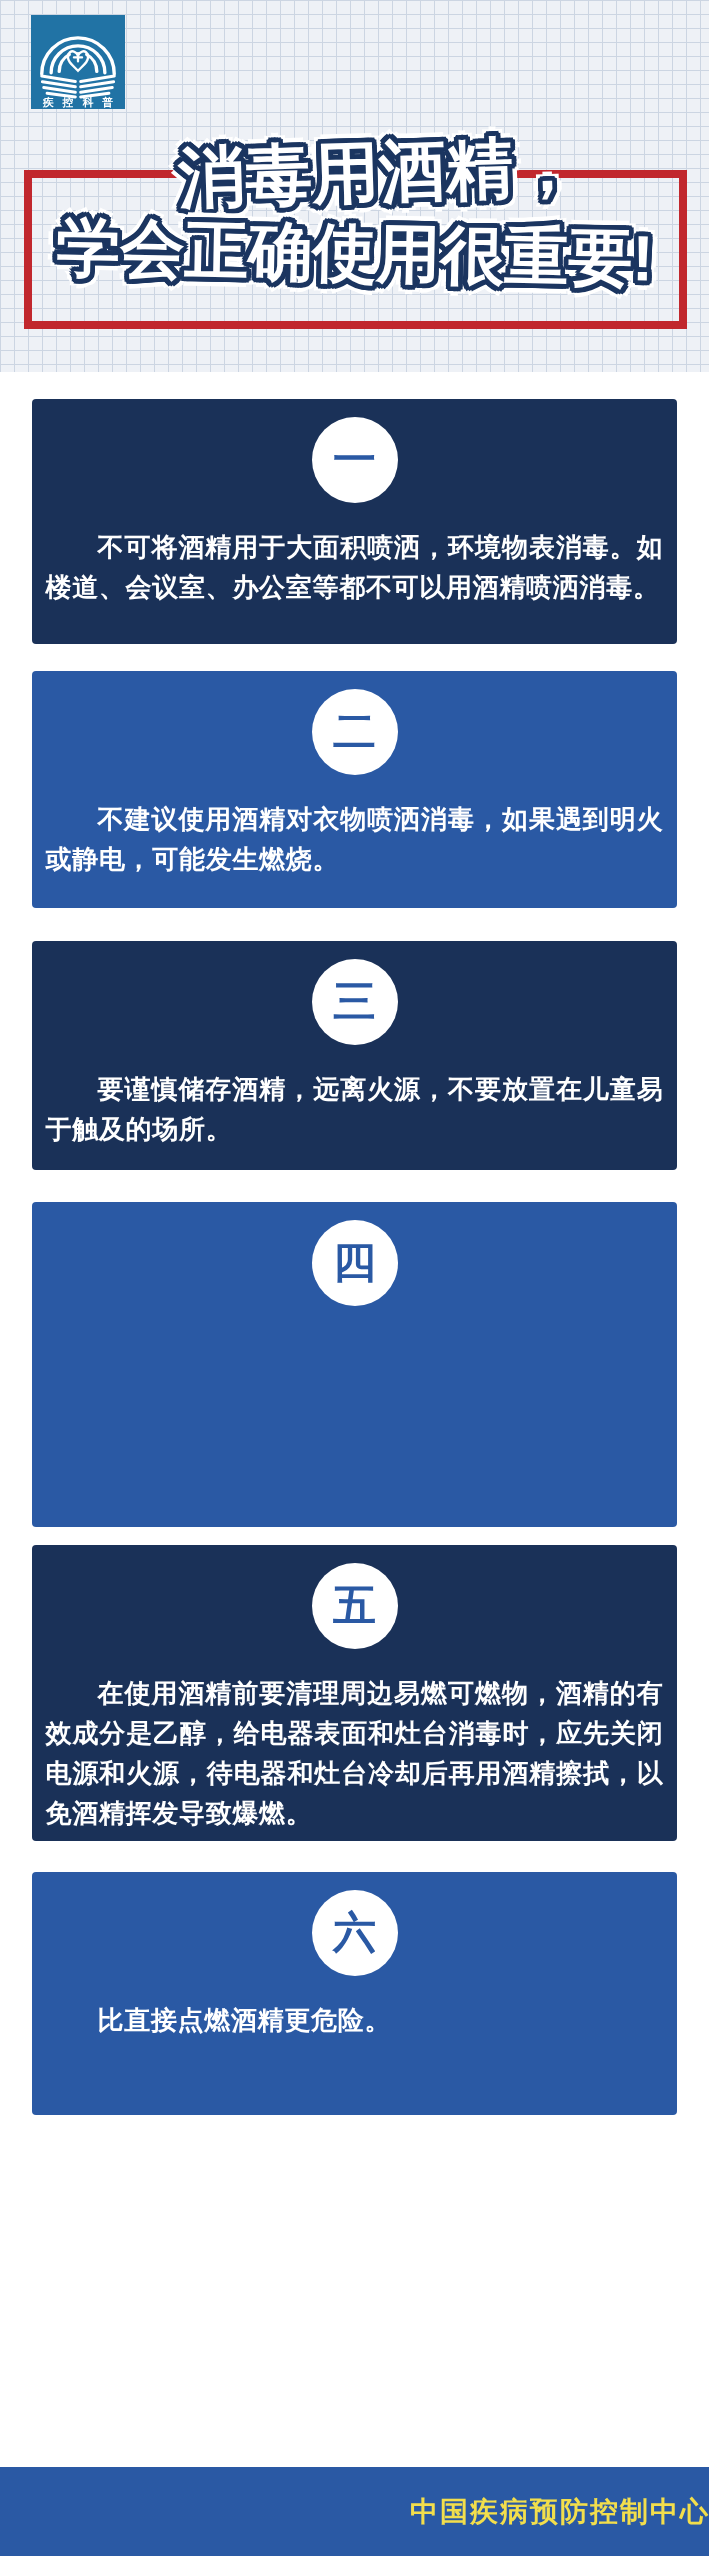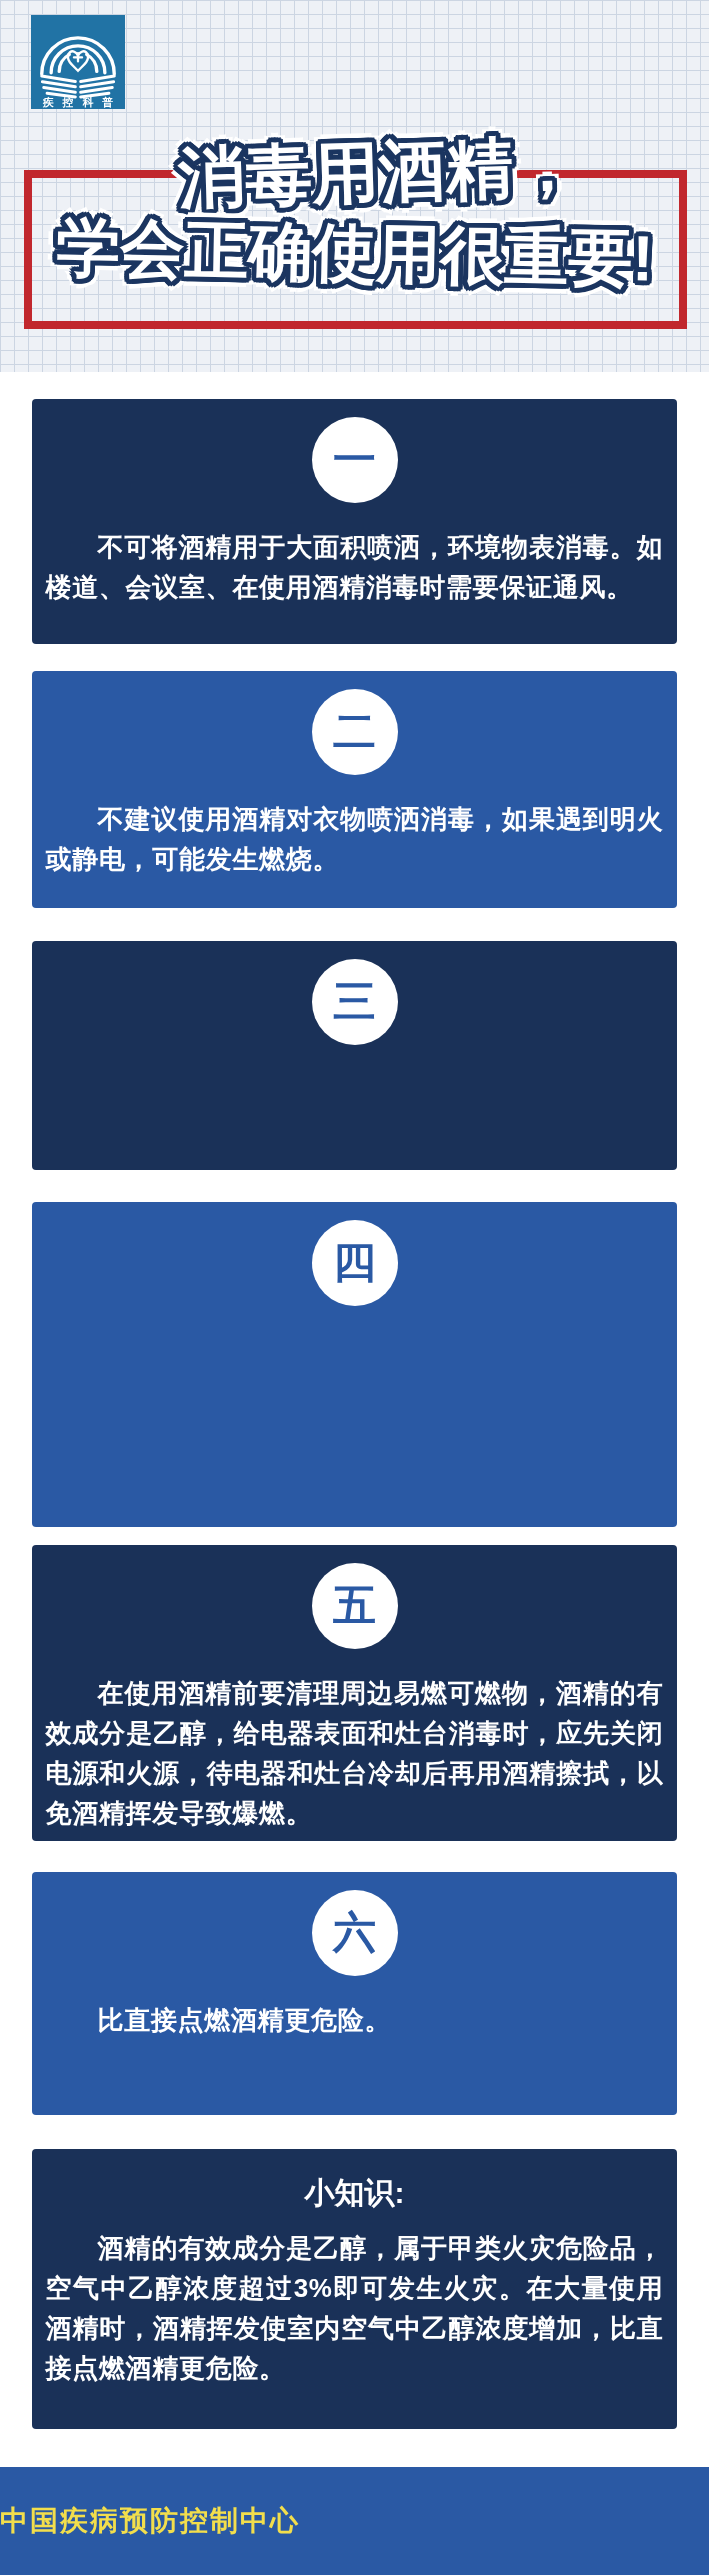--- a/index.html
+++ b/index.html
@@ -78,23 +78,23 @@
     text-align:justify;text-indent:2em;
     padding:0 13.5px;
     letter-spacing:0.7px;
   }
   .tips-title{
     color:#ffffff;font-weight:bold;font-size:30px;line-height:1;
     text-align:center;margin:9.4px 0 20px 0;
   }
   
   .footer{
-    position:absolute;left:0;top:2467px;width:710px;height:108px;
+    position:absolute;left:0;top:2467px;width:710px;height:89px;
     background:#2a59a4;
-    display:flex;align-items:center;justify-content:flex-start;
+    display:flex;align-items:center;justify-content:flex-end;
   }
   .footer span{
     color:#f2de4c;font-weight:bold;font-size:28px;letter-spacing:2px;
   }
 </style>
 </head>
 <body>
 
 <div class="poster">
 
@@ -133,34 +133,35 @@
 
     <div class="title-frame"></div>
     <div class="title-line line1">消毒用酒精，</div>
     <div class="title-line line2">学会正确使用很重要!</div>
   </div>
 
   <div class="card dark c1">
     <div class="badge">
       <span class="num">一</span>
     </div>
-    <div class="body">不可将酒精用于大面积喷洒，环境物表消毒。如楼道、会议室、在使用酒精消毒时需要保证通风。</div>
+    <div class="body">不可将酒精用于大面积喷洒，环境物表消毒。如楼道、会议室、办公室等都不可以用酒精喷洒消毒。</div>
   </div>
 
   <div class="card med c2">
     <div class="badge">
       <span class="num">二</span>
     </div>
     <div class="body">不建议使用酒精对衣物喷洒消毒，如果遇到明火或静电，可能发生燃烧。</div>
   </div>
 
   <div class="card dark c3">
     <div class="badge">
       <span class="num">三</span>
     </div>
+    <div class="body">要谨慎储存酒精，远离火源，不要放置在儿童易于触及的场所。</div>
   </div>
 
   <div class="card med c4">
     <div class="badge">
       <span class="num">四</span>
     </div>
   </div>
 
   <div class="card dark c5">
     <div class="badge">
@@ -169,23 +170,19 @@
     <div class="body">在使用酒精前要清理周边易燃可燃物，酒精的有效成分是乙醇，给电器表面和灶台消毒时，应先关闭电源和火源，待电器和灶台冷却后再用酒精擦拭，以免酒精挥发导致爆燃。</div>
   </div>
 
   <div class="card med c6">
     <div class="badge">
       <span class="num">六</span>
     </div>
     <div class="body">比直接点燃酒精更危险。</div>
   </div>
 
-  <div class="card dark c7">
-    <div class="tips-title">小知识:</div>
-    <div class="body">酒精的有效成分是乙醇，属于甲类火灾危险品，空气中乙醇浓度超过3%即可发生火灾。在大量使用酒精时，酒精挥发使室内空气中乙醇浓度增加，比直接点燃酒精更危险。</div>
-  </div>
 
   <div class="footer">
     <span>中国疾病预防控制中心</span>
   </div>
 
 </div>
 
 
 </body></html>

